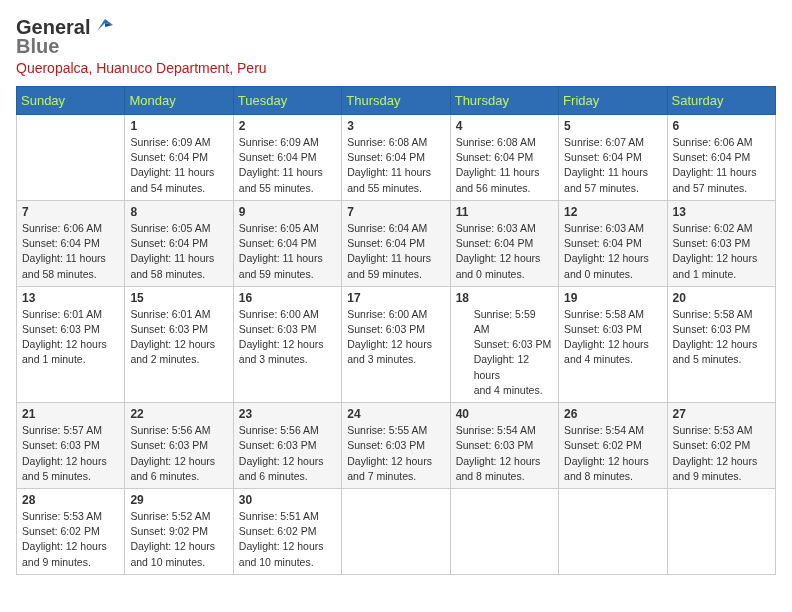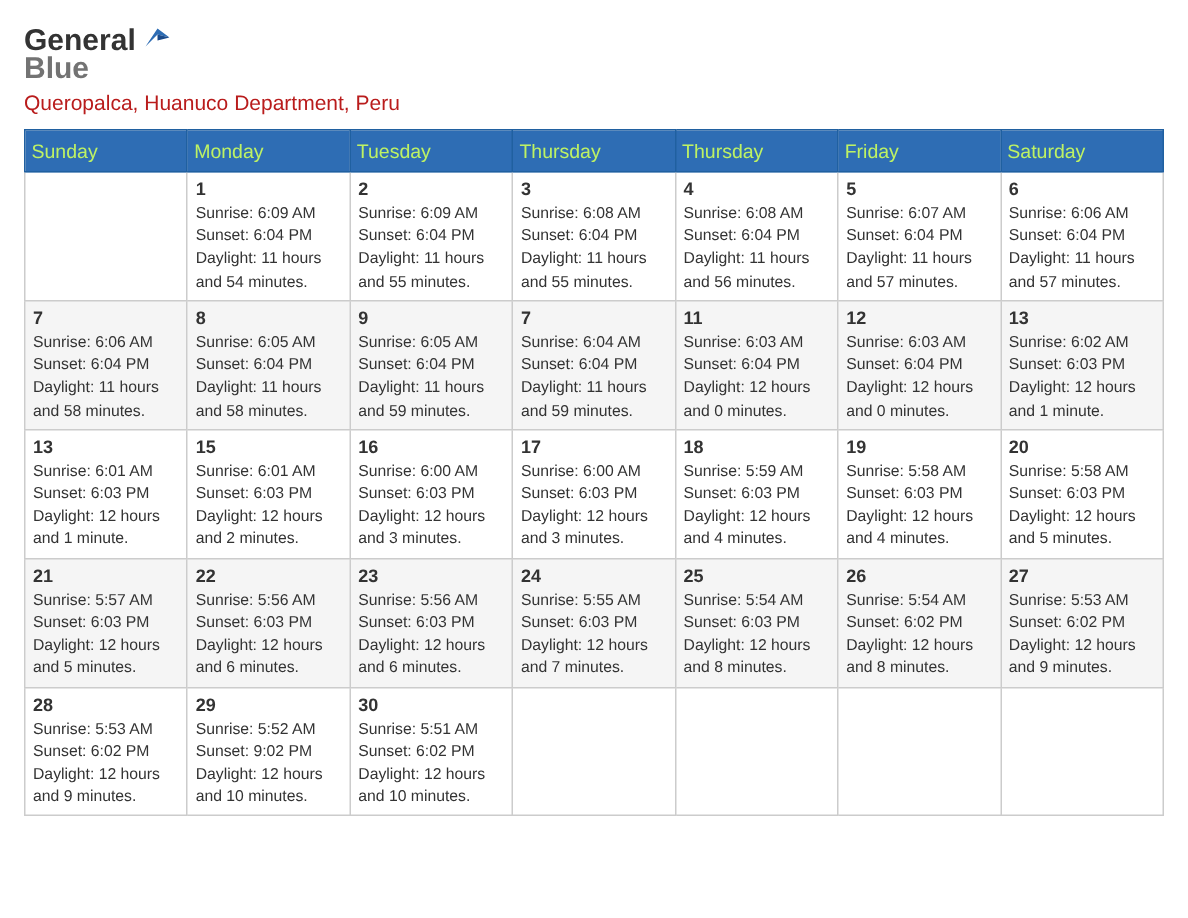--- a/index.html
+++ b/index.html
@@ -230,21 +230,21 @@
         </td>
         <td>
           <span class="day-num">17</span>
           <div class="day-info" style="white-space: pre-line;">Sunrise: 6:00 AM
 Sunset: 6:03 PM
 Daylight: 12 hours
 and 3 minutes.</div>
         </td>
         <td>
           <span class="day-num">18</span>
-          <div class="day-info" style="white-space: pre-line;">Sunrise: 5:59 AM
+          <div class="day-info" style="white-space: pre-line; margin-left: 18px;">Sunrise: 5:59 AM
 Sunset: 6:03 PM
 Daylight: 12 hours
 and 4 minutes.</div>
         </td>
         <td>
           <span class="day-num">19</span>
           <div class="day-info" style="white-space: pre-line;">Sunrise: 5:58 AM
 Sunset: 6:03 PM
 Daylight: 12 hours
 and 4 minutes.</div>
@@ -280,21 +280,21 @@
 and 6 minutes.</div>
         </td>
         <td>
           <span class="day-num">24</span>
           <div class="day-info" style="white-space: pre-line;">Sunrise: 5:55 AM
 Sunset: 6:03 PM
 Daylight: 12 hours
 and 7 minutes.</div>
         </td>
         <td>
-          <span class="day-num">25</span>
+          <span class="day-num">40</span>
           <div class="day-info" style="white-space: pre-line;">Sunrise: 5:54 AM
 Sunset: 6:03 PM
 Daylight: 12 hours
 and 8 minutes.</div>
         </td>
         <td>
           <span class="day-num">26</span>
           <div class="day-info" style="white-space: pre-line;">Sunrise: 5:54 AM
 Sunset: 6:02 PM
 Daylight: 12 hours

